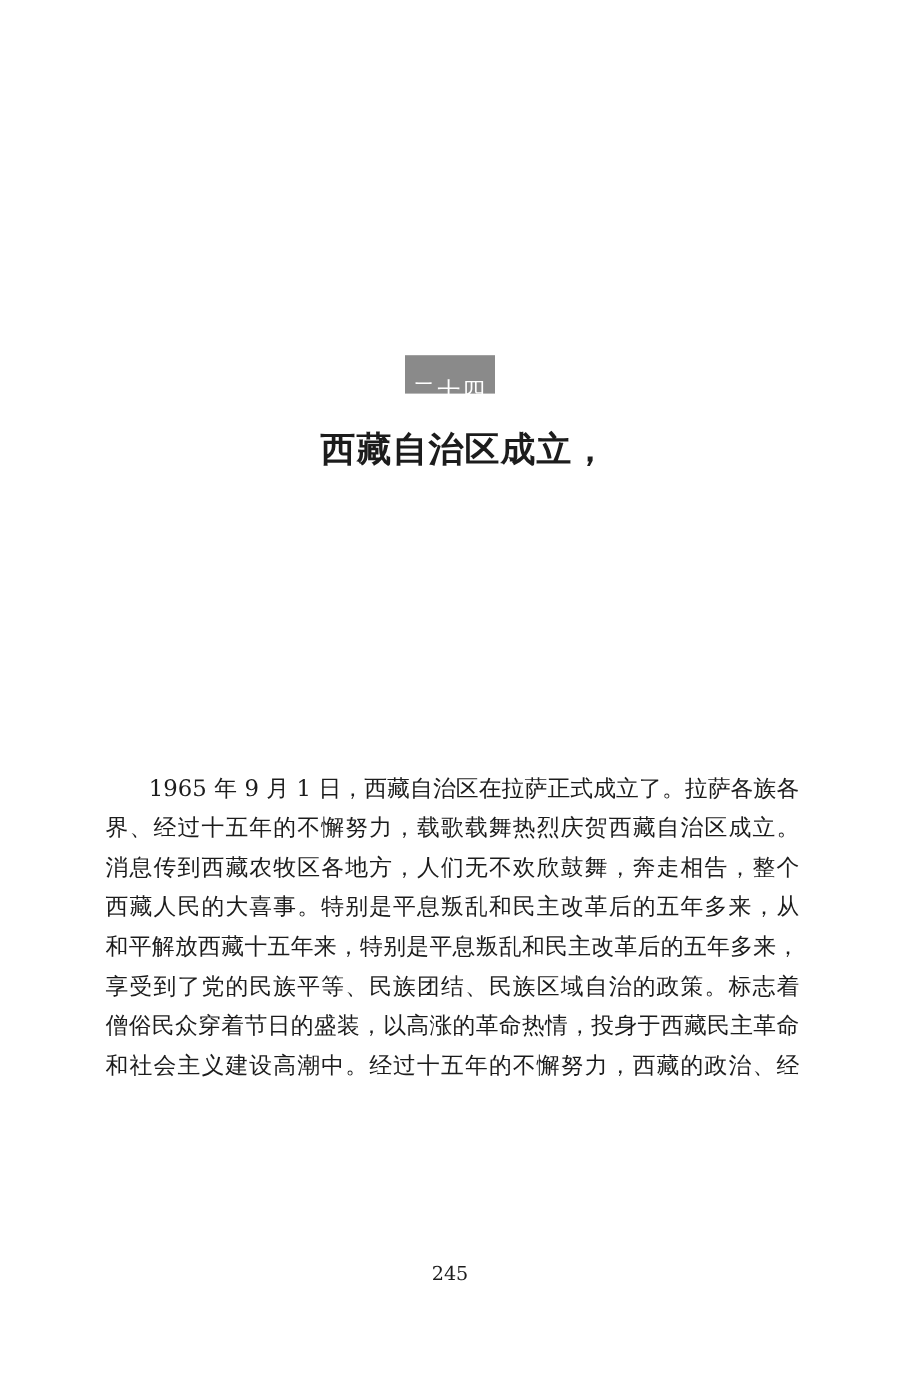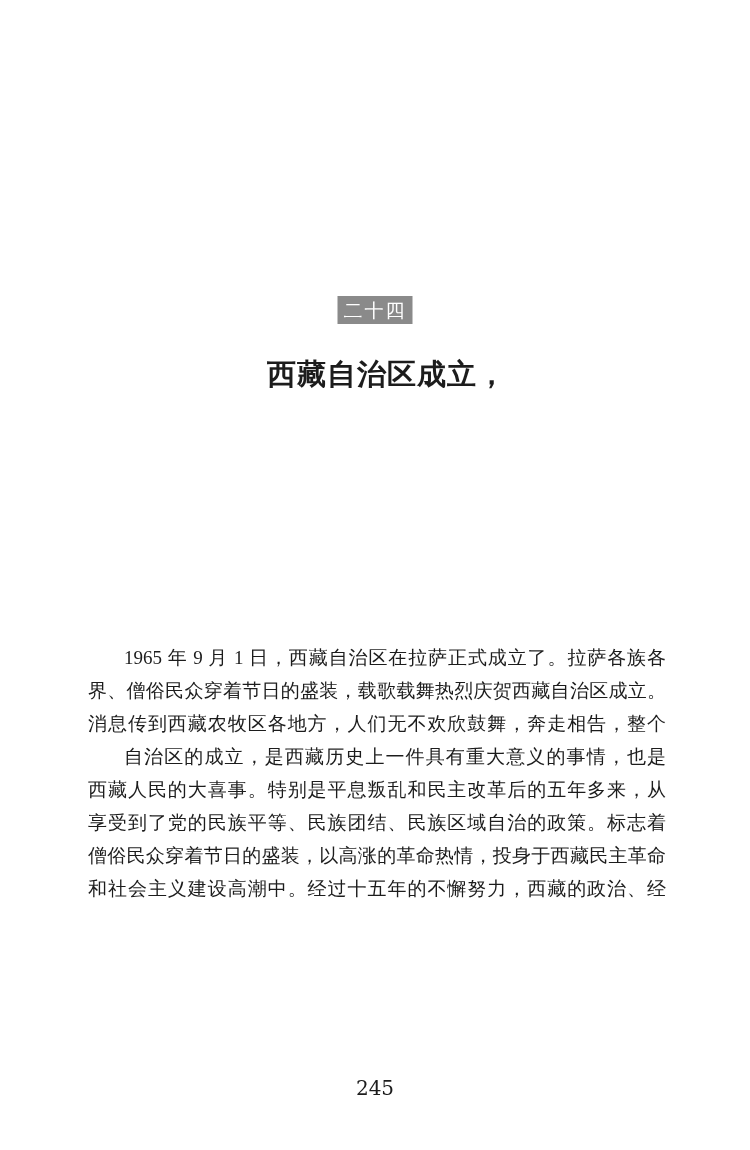--- a/index.html
+++ b/index.html
@@ -26,21 +26,21 @@
   .chapter-badge {
     position: absolute;
     top: 296px;
     left: 50%;
     transform: translateX(-50%);
     background: var(--badge-bg);
     color: var(--badge-text);
     font-size: 19px;
     line-height: 28px;
     height: 28px;
-    padding: 0 6px;
+    padding: 16px 6px;
     letter-spacing: 2px;
     white-space: nowrap;
   }
   .chapter-title {
     position: absolute;
     top: 338px;
     left: 0;
     width: 100%;
     margin: 12px;
     text-align: center;
@@ -62,59 +62,57 @@
     line-height: 33px;
     color: var(--body-text);
   }
   .para { margin: 0; }
   .line {
     text-align: justify;
     text-align-last: justify;
     text-justify: inter-character;
     white-space: nowrap;
     overflow: hidden;
-    font-family: Liberation Serif, serif;
   }
   .line.para-last {
     text-align-last: left;
   }
   .line.indent {
     text-indent: 36px;
   }
   .folio {
     position: absolute;
     top: 1052px;
     left: 0;
     width: 100%;
     text-align: center;
-    font-size: 20px;
+    font-size: 16px;
     color: var(--body-text);
-    margin-top: 24px;
   }
 </style>
 </head>
 <body>
 
 <div class="page">
 
   <div class="chapter-badge">二十四</div>
 
   <h1 class="chapter-title">
     <span class="title-line">西藏自治区成立，</span>
   </h1>
 
   <div class="body-text">
     <div class="para">
       <div class="line indent">1965 年 9 月 1 日，西藏自治区在拉萨正式成立了。拉萨各族各</div>
-      <div class="line">界、僧俗民众穿着节日的盛装，载歌载舞热烈庆贺西藏自治区成立。</div>
+      <div class="line">界、经过十五年的不懈努力，载歌载舞热烈庆贺西藏自治区成立。</div>
       <div class="line">消息传到西藏农牧区各地方，人们无不欢欣鼓舞，奔走相告，整个</div>
     </div>
     <div class="para">
-      <div class="line indent">自治区的成立，是西藏历史上一件具有重大意义的事情，也是</div>
       <div class="line">西藏人民的大喜事。特别是平息叛乱和民主改革后的五年多来，从</div>
+      <div class="line">和平解放西藏十五年来，特别是平息叛乱和民主改革后的五年多来，</div>
       <div class="line">享受到了党的民族平等、民族团结、民族区域自治的政策。标志着</div>
       <div class="line">僧俗民众穿着节日的盛装，以高涨的革命热情，投身于西藏民主革命</div>
       <div class="line">和社会主义建设高潮中。经过十五年的不懈努力，西藏的政治、经</div>
     </div>
   </div>
 
   <div class="folio">245</div>
 
 </div>
 

